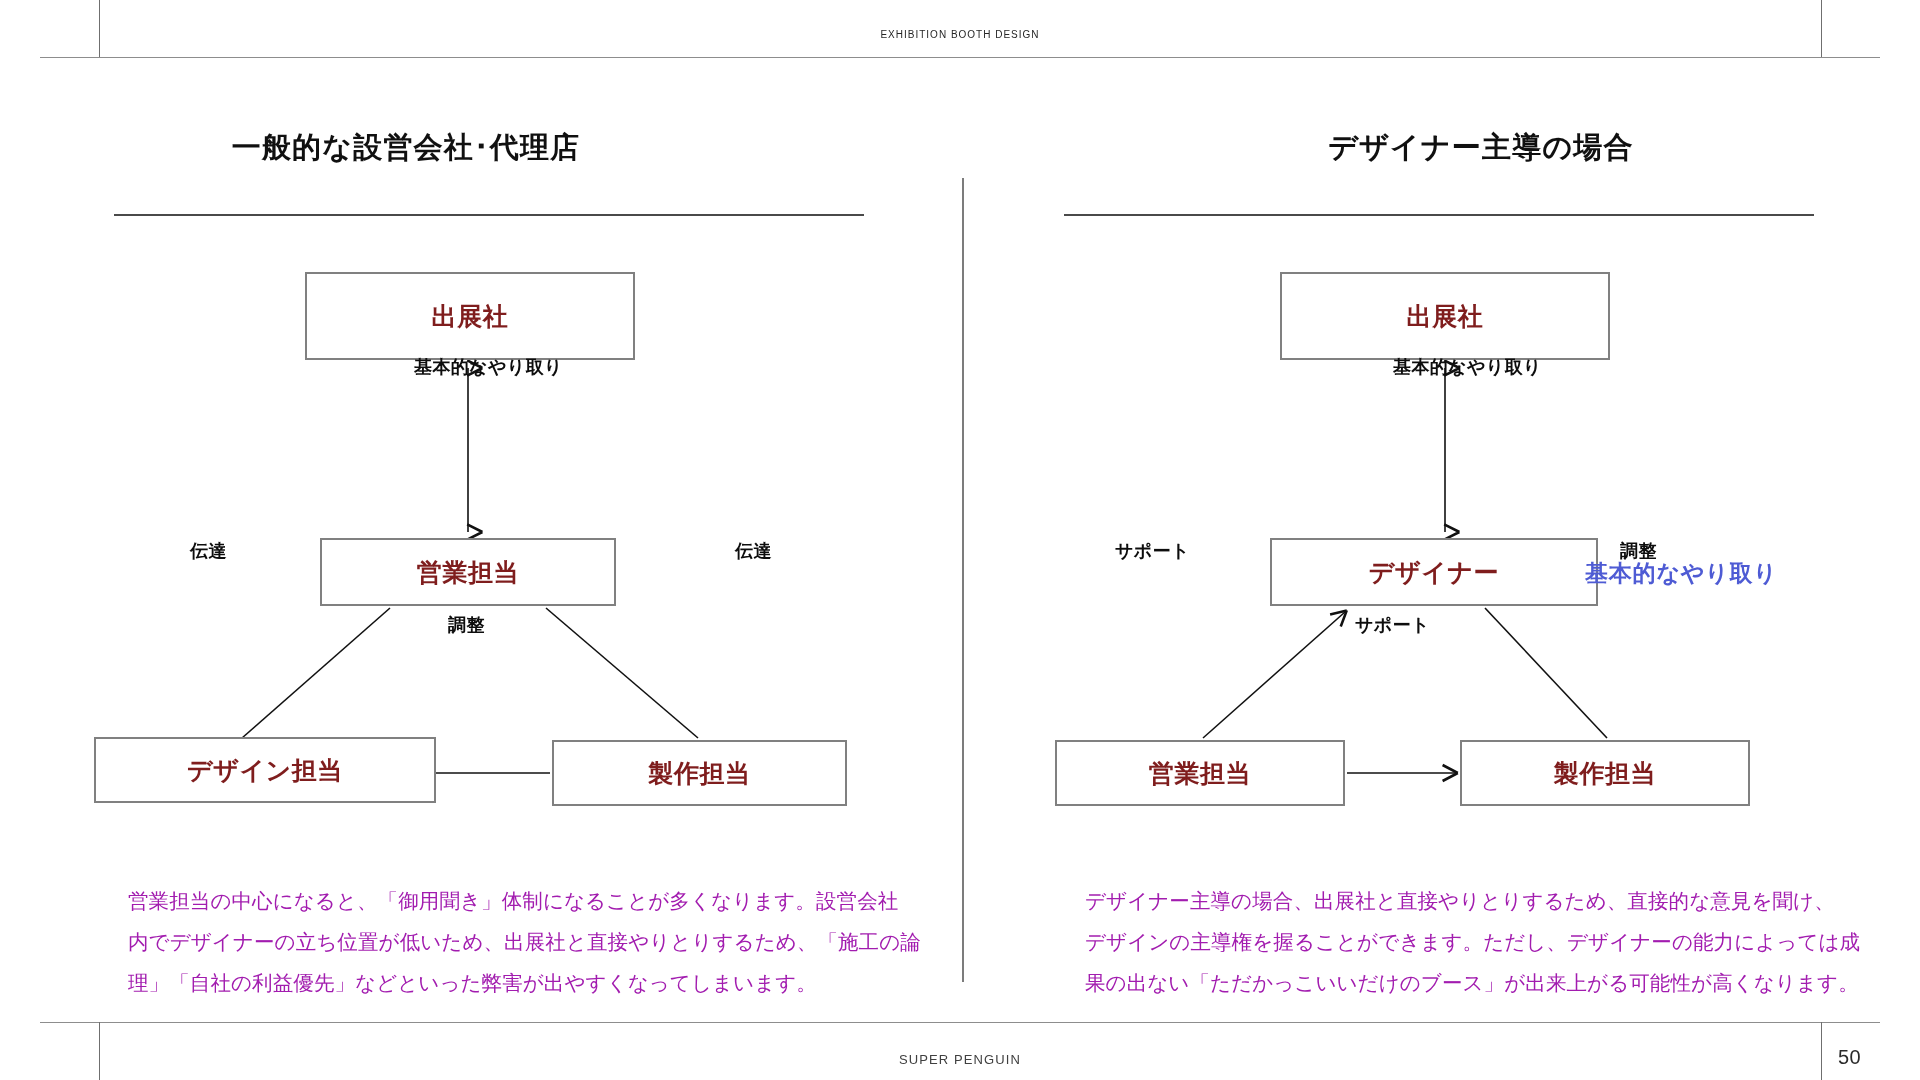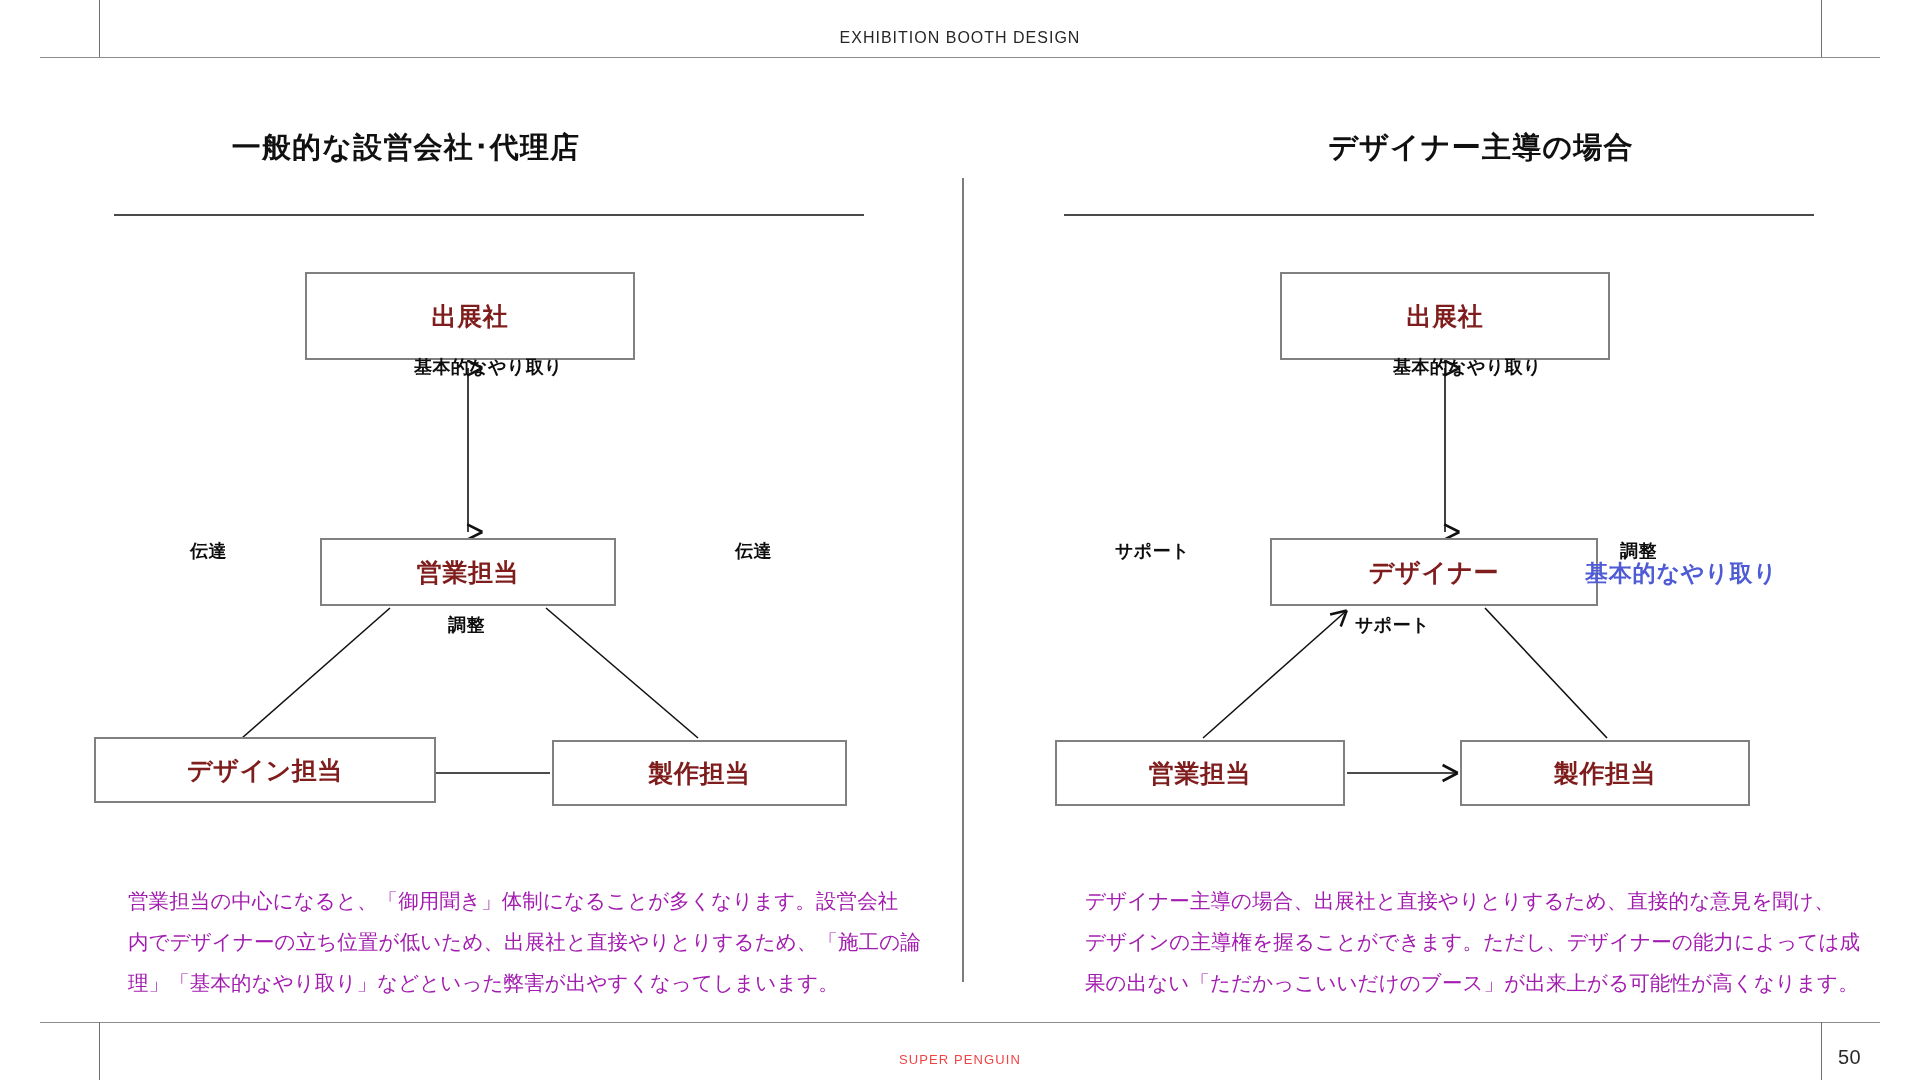--- a/index.html
+++ b/index.html
@@ -34,34 +34,34 @@
   .crop-rule.bl-v    { left: 99px;  top: 1022px;width: 1px;  height: 58px;  background:#6f6f6f; }
   .crop-rule.br-v    { left: 1821px;top: 1022px;width: 1px;  height: 58px;  background:#6f6f6f; }
 
   
   .running-head {
     position: absolute;
     top: 29px;
     left: 0;
     width: 100%;
     text-align: center;
-    font-size: 16px;
+    font-size: 10px;
     letter-spacing: 1.0px;
     color: #262626;
     font-weight: 400;
   }
   .running-foot {
     position: absolute;
     top: 1052px;
     left: 0;
     width: 100%;
     text-align: center;
     font-size: 13px;
     letter-spacing: 1.1px;
-    color: #ef4444;
+    color: #404040;
   }
   .page-number {
     position: absolute;
     top: 1046px;
     left: 1838px;
     font-size: 20px;
     color: #2b2b2b;
     letter-spacing: 0.5px;
   }
 
@@ -230,21 +230,21 @@
 
     <div class="edge-label" style="left:324px; top:115px;">基本的なやり取り</div>
     <div class="edge-label" style="left:100px; top:299px;">伝達</div>
     <div class="edge-label" style="left:645px; top:299px;">伝達</div>
     <div class="edge-label" style="left:358px; top:373px;">調整</div>
   </div>
 
   <div class="body-copy left-copy">
     <p>営業担当の中心になると、「御用聞き」体制になることが多くなります。設営会社</p>
     <p>内でデザイナーの立ち位置が低いため、出展社と直接やりとりするため、「施工の論</p>
-    <p>理」「基本的なやり取り」などといった弊害が出やすくなってしまいます。</p>
+    <p>理」「自社の利益優先」などといった弊害が出やすくなってしまいます。</p>
   </div>
 
   <div class="column right">
     <div class="col-title right-title">デザイナー主導の場合</div>
   </div>
   <div class="title-rule right-rule"></div>
 
   <div class="diagram right-diagram">
     <svg viewBox="0 0 790 600" xmlns="http://www.w3.org/2000/svg">
       <defs>

